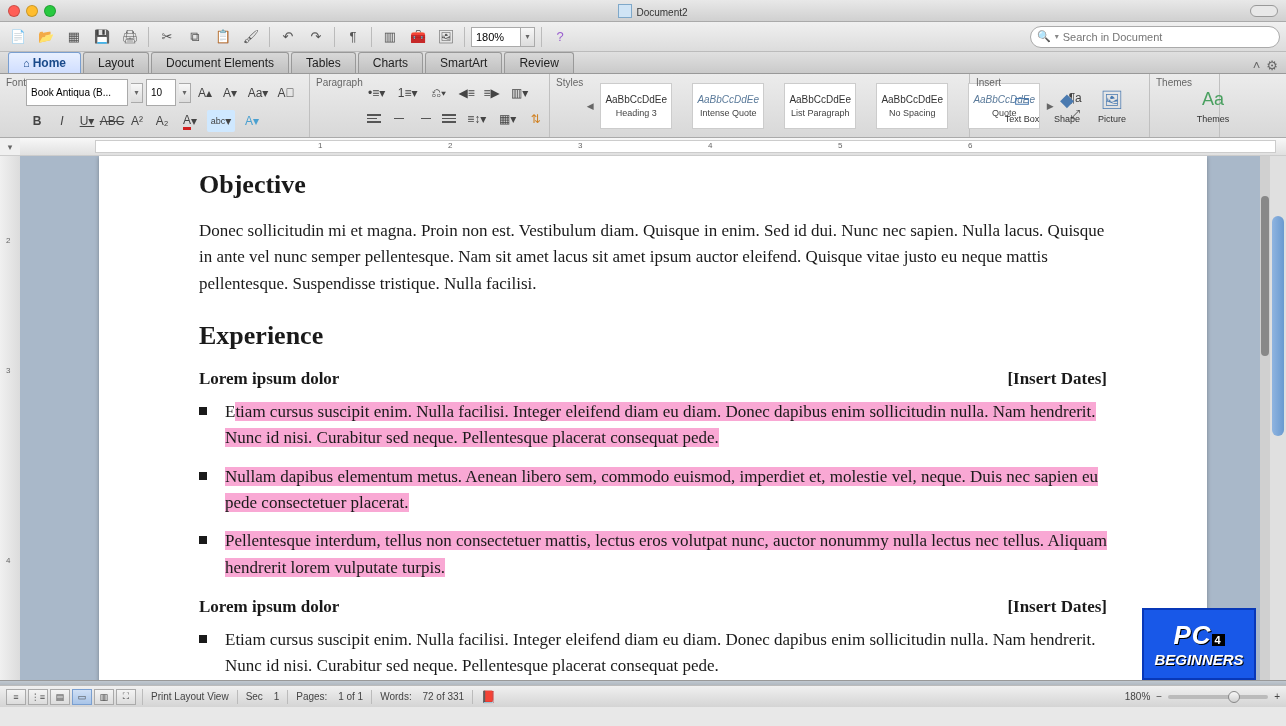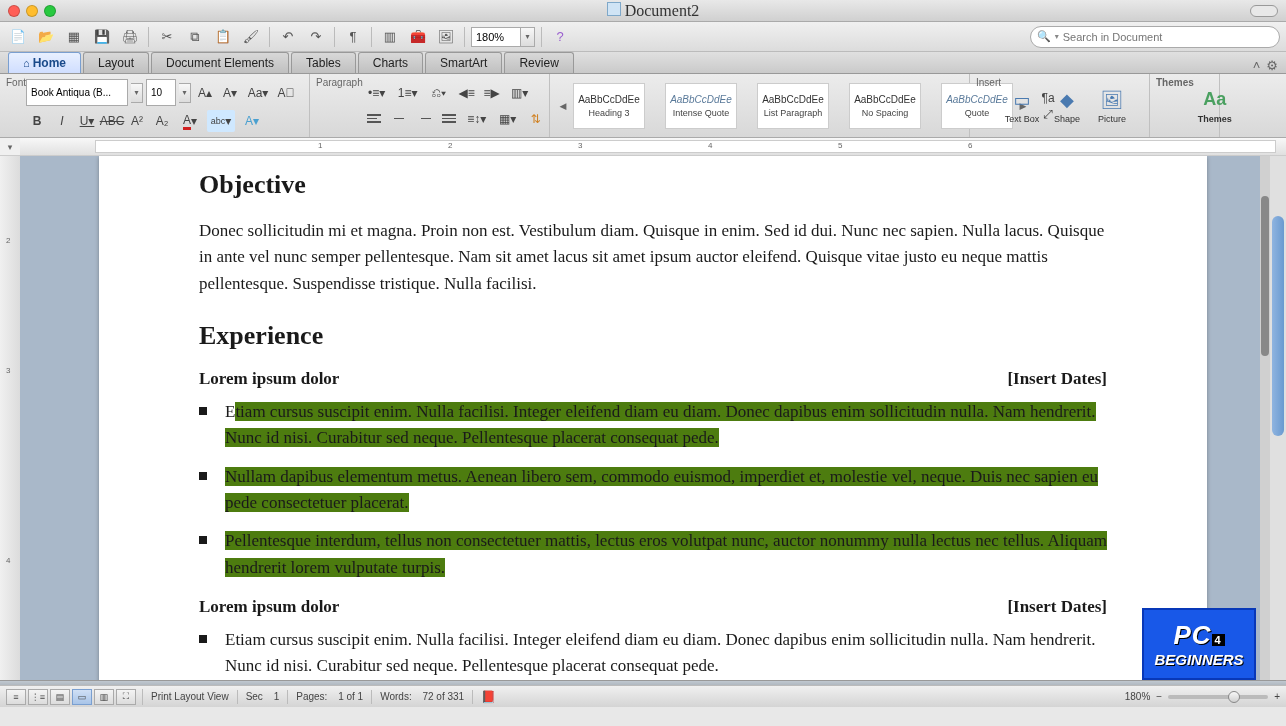--- a/index.html
+++ b/index.html
@@ -4,21 +4,21 @@
 <style>
 * { box-sizing: border-box; margin: 0; padding: 0; }
 body { font-family: "Lucida Grande", Arial, sans-serif; font-size: 11px; background: #e8e8e8; width: 1286px; height: 726px; overflow: hidden; position: relative; }
 
 .titlebar { height: 22px; background: linear-gradient(#e8e8e8, #d0d0d0); display: flex; align-items: center; padding: 0 8px; border-bottom: 1px solid #aaa; }
 .traffic-lights { display: flex; gap: 6px; }
 .tl { width: 12px; height: 12px; border-radius: 50%; border: 0.5px solid rgba(0,0,0,0.2); }
 .tl.close { background: #ff5f57; }
 .tl.min { background: #ffbd2e; }
 .tl.max { background: #28c940; }
-.title { flex: 1; text-align: center; font-size: 16px; color: #333; display: flex; justify-content: center; align-items: flex-start; gap: 4px; font-family: Liberation Serif, serif; }
+.title { flex: 1; text-align: center; font-size: 10px; color: #333; display: flex; justify-content: center; align-items: flex-end; gap: 4px; }
 .title-icon { width: 14px; height: 14px; background: #d0e4f5; border: 1px solid #7fa8c9; display: inline-block; }
 .titlebar-right { width: 28px; height: 12px; border: 1px solid #999; border-radius: 6px; background: #e8e8e8; }
 
 .toolbar { height: 30px; background: linear-gradient(#f0f0f0, #dcdcdc); border-bottom: 1px solid #bbb; display: flex; align-items: center; padding: 0 6px; gap: 4px; }
 .tb-btn { width: 24px; height: 22px; display: flex; align-items: center; justify-content: center; border-radius: 3px; font-size: 13px; color: #555; }
 .tb-sep { width: 1px; height: 20px; background: #bbb; margin: 0 2px; }
 .zoom-box { width: 50px; height: 20px; background: #fff; border: 1px solid #aaa; font-size: 11px; display: flex; align-items: center; padding: 0 4px; }
 .zoom-wrap { display: flex; align-items: center; }
 .zoom-dd { width: 14px; height: 20px; background: linear-gradient(#f8f8f8,#dcdcdc); border: 1px solid #aaa; border-left: none; display:flex; align-items:center; justify-content:center; font-size:8px; color:#666; }
 .search-box { margin-left: auto; width: 250px; height: 22px; background: #fff; border: 1px solid #aaa; border-radius: 11px; display: flex; align-items: center; padding: 0 6px; gap: 4px; }
@@ -61,41 +61,41 @@
 .style-preview.ital { font-style: italic; color: #5a7a9a; }
 .style-name { font-size: 9px; color: #444; }
 .gallery-nav { width: 14px; height: 46px; display: flex; flex-direction: column; align-items: center; justify-content: center; color: #666; font-size: 9px; gap: 2px; }
 .style-extra { display: flex; flex-direction: column; gap: 2px; margin-left: 4px; }
 .style-extra .rbtn { width: 22px; height: 14px; }
 
 .insert-group { width: 180px; }
 .big-btn { width: 42px; height: 46px; display: flex; flex-direction: column; align-items: center; justify-content: center; gap: 2px; font-size: 9px; color: #333; }
 .big-btn .bicon { width: 24px; height: 24px; display: flex; align-items: center; justify-content: center; font-size: 18px; color: #4a7ab0; }
 
-.themes-group { width: 70px; font-weight: bold; }
+.themes-group { width: 70px; }
 
 .ruler-area { height: 18px; background: #f0f0f0; display: flex; border-bottom: 1px solid #ccc; }
 .ruler-corner { width: 20px; display: flex; align-items: center; justify-content: center; font-size: 9px; color: #666; }
 .hruler { flex: 1; background: linear-gradient(#f8f8f8,#e0e0e0); position: relative; font-size: 8px; color: #666; }
 .hruler-white { position: absolute; left: 75px; right: 10px; top: 2px; bottom: 2px; background: #fff; border: 1px solid #ccc; }
 .hruler-mark { position: absolute; top: 3px; font-size: 8px; }
 
 .doc-area { height: 524px; display: flex; background: #a9b8c9; }
 .vruler { width: 20px; background: linear-gradient(90deg,#f0f0f0,#dcdcdc); position: relative; font-size: 8px; color: #666; }
 .vruler-mark { position: absolute; left: 6px; font-size: 8px; }
 .doc-scroll { flex: 1; overflow: hidden; position: relative; }
 .page { background: #fff; width: 1108px; margin: 0 auto; min-height: 600px; padding: 14px 100px 30px 100px; box-shadow: 0 1px 4px rgba(0,0,0,0.3); font-family: "Book Antiqua", Georgia, serif; color: #1a1a1a; }
 .h-objective { font-size: 26px; font-weight: bold; margin-bottom: 18px; }
 .body-p { font-size: 17px; line-height: 1.55; margin-bottom: 24px; }
 .h-exp { font-size: 26px; font-weight: bold; margin-bottom: 18px; }
 .job-head { display: flex; justify-content: space-between; font-size: 17px; font-weight: bold; margin-bottom: 10px; }
 ul.bullets { list-style: none; padding: 0; margin-bottom: 16px; }
 ul.bullets li { display: flex; gap: 18px; font-size: 17px; line-height: 1.55; margin-bottom: 12px; }
 .sq { width: 8px; height: 8px; background: #1a1a1a; flex-shrink: 0; margin-top: 8px; }
-.sel { background: #4d7c0f; }
+.sel { background: #f9a8d4; }
 
 .scrollbar-v { position: absolute; right: 0; top: 156px; width: 16px; height: 524px; background: #e0e0e0; }
 .scrollbar-v .thumb { position: absolute; left: 2px; right: 2px; top: 60px; height: 220px; background: linear-gradient(90deg,#8fb4e0,#6a9ad0); border-radius: 6px; }
 .scrollbar-v2 { position: absolute; right: 16px; top: 156px; width: 10px; height: 524px; background: #d0d0d0; }
 .scrollbar-v2 .thumb { position: absolute; left: 1px; right: 1px; top: 40px; height: 160px; background: #888; border-radius: 5px; }
 
 .status-top { height: 5px; background: linear-gradient(#c0c8d0,#b0b8c0); border-top: 1px solid #999; }
 .statusbar { height: 22px; background: linear-gradient(#f0f0f0,#d4d4d4); border-top: 1px solid #bbb; display: flex; align-items: center; padding: 0 6px; gap: 4px; font-size: 10px; color: #444; }
 .view-btns { display: flex; gap: 2px; border-right: 1px solid #bbb; padding-right: 6px; margin-right: 4px; }
 .vbtn { width: 20px; height: 16px; background: linear-gradient(#f4f4f4,#dcdcdc); border: 1px solid #aaa; display: flex; align-items: center; justify-content: center; font-size: 9px; }
@@ -243,20 +243,21 @@
             </div>
           </div>
         <div class="rbtn w28">≡↕▾</div>
         <div class="rbtn w28">▦▾</div>
         <div class="rbtn" style="color:#d08020">⇅</div>
       </div>
     </div>
   </div>
 
   <div class="rgroup styles-group">
+    <div class="rgroup-title">Styles</div>
     <div class="rgroup-body">
       <div class="gallery-nav">◀</div>
       <div class="style-gallery">
         <div class="style-item">
             <div class="style-preview">AaBbCcDdEe</div>
             <div class="style-name">Heading 3</div>
           </div>
         <div class="style-item">
             <div class="style-preview ital">AaBbCcDdEe</div>
             <div class="style-name">Intense Quote</div>

